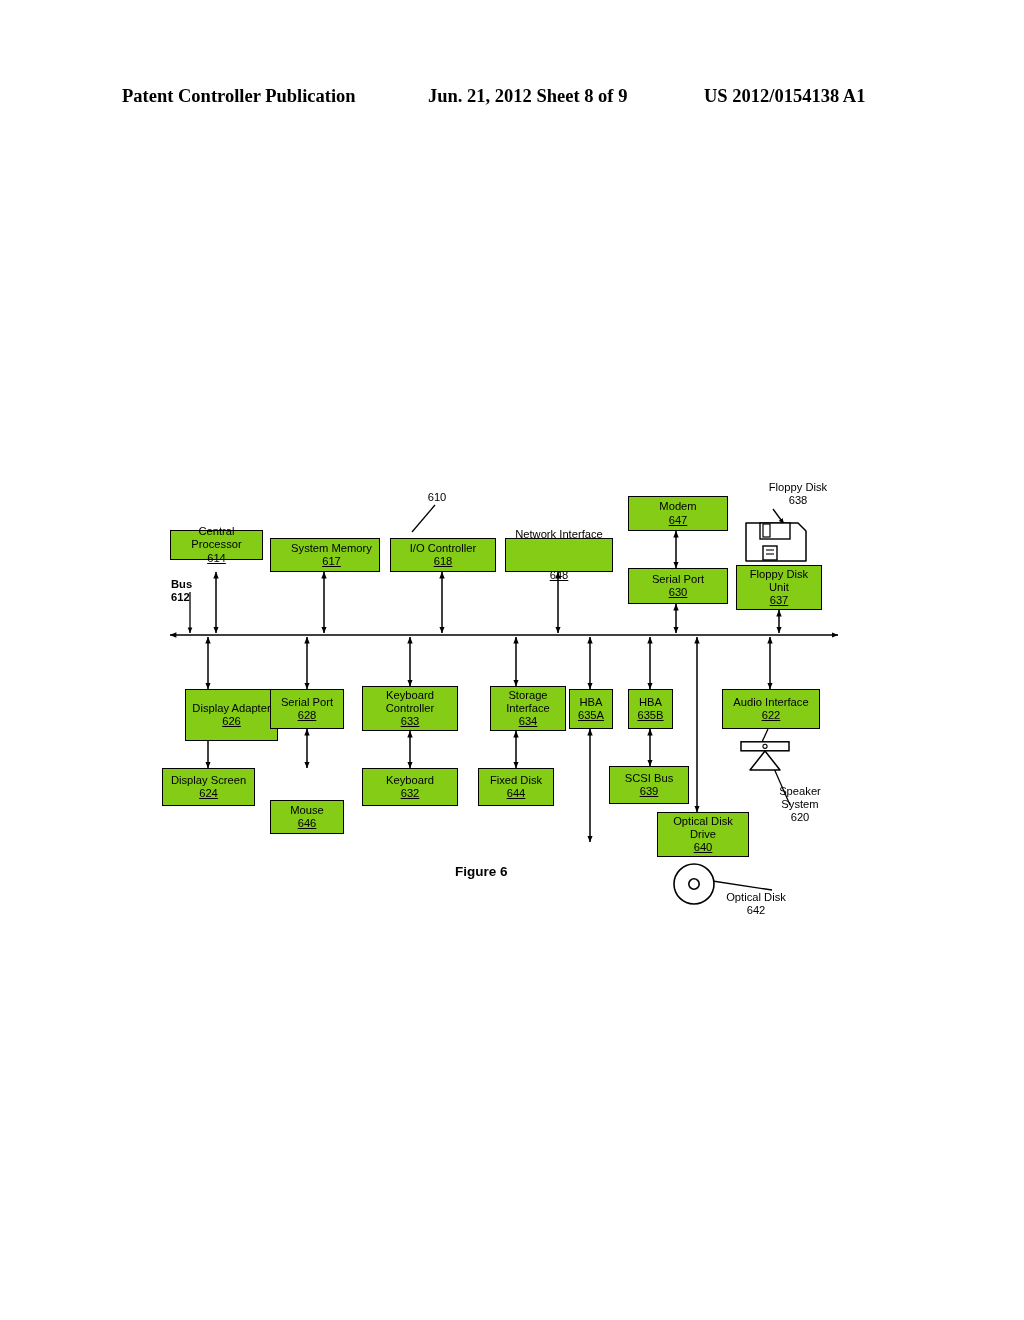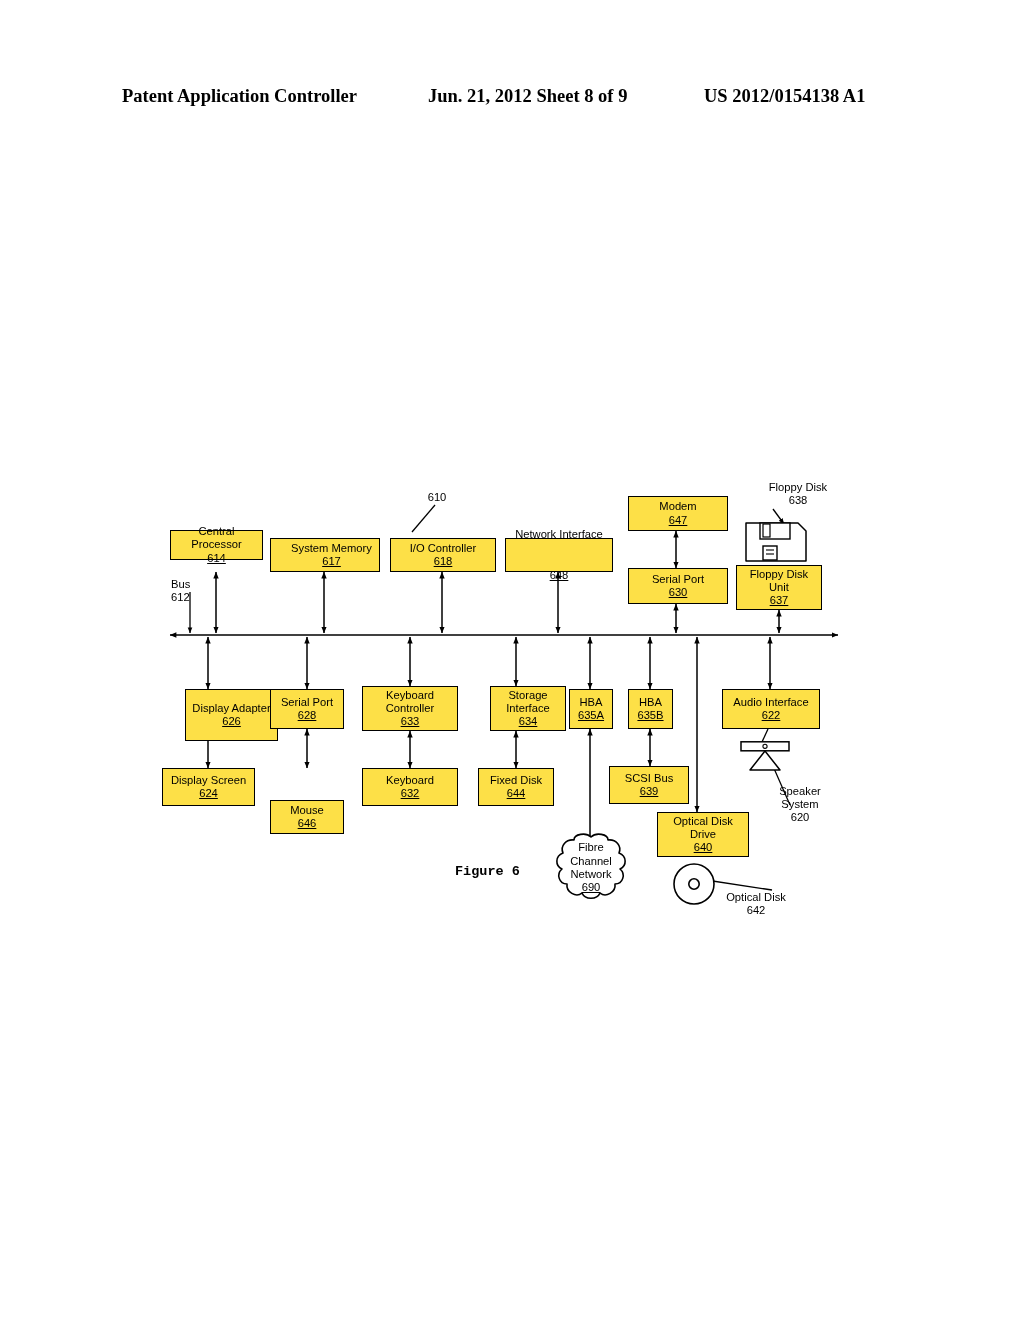--- a/index.html
+++ b/index.html
@@ -45,21 +45,21 @@
     left: 0; top: 0;
     width: 1024px; height: 1320px;
     pointer-events: none;
   }
 
   
   .node {
     position: absolute;
     box-sizing: border-box;
     border: 1.3px solid #000;
-    background: #fde047;
+    background: #84cc16;
     display: flex;
     flex-direction: column;
     align-items: center;
     justify-content: center;
     font-size: 11.2px;
     line-height: 13.2px;
     text-align: center;
     color: #000;
     padding: 1px 2px;
   }
@@ -70,27 +70,27 @@
 
   
   .lbl {
     position: absolute;
     font-size: 11.2px;
     line-height: 13.2px;
     text-align: center;
     white-space: pre-line;
     color: #000;
   }
-  .lbl.left { text-align: left; }
+  .lbl.left { text-align: left; font-weight: bold; }
 
   .fig-label {
     position: absolute;
     font-size: 13.5px;
     font-weight: bold;
-    font-family: Liberation Mono, monospace;
+    font-family: Liberation Sans, sans-serif;
     white-space: nowrap;
   }
 
   
   .cloud {
     position: absolute;
     display: flex;
     flex-direction: column;
     align-items: center;
     justify-content: center;
@@ -108,21 +108,21 @@
   }
   .cloud .ref { text-decoration: underline; text-underline-offset: 1px; }
 
   
   .icon { position: absolute; }
 </style>
 </head>
 <body>
 
 <div id="page-header">
-  <span class="hdr-left">Patent Application Controller</span>
+  <span class="hdr-left">Patent Controller Publication</span>
   <span class="hdr-mid">Jun. 21, 2012  Sheet 8 of 9</span>
   <span class="hdr-right">US 2012/0154138 A1</span>
 </div>
 
 <div id="diagram">
 
   <svg id="wires" viewBox="0 0 1024 1320" width="1024" height="1320" xmlns="http://www.w3.org/2000/svg">
     <defs>
       <marker id="ah" markerWidth="8" markerHeight="8" refX="6.4" refY="3" orient="auto" markerUnits="userSpaceOnUse">
         <path d="M0,0.3 L6.6,3 L0,5.7 z" fill="#000"></path>
@@ -318,38 +318,16 @@
 
   <div class="icon" style="left:672px; top:862px; width:44px; height:44px;">
     <svg width="44" height="44" viewBox="0 0 44 44" xmlns="http://www.w3.org/2000/svg">
       <circle cx="22" cy="22" r="20" fill="#fff" stroke="#000" stroke-width="1.6"></circle>
       <circle cx="22" cy="22" r="5.2" fill="#fff" stroke="#000" stroke-width="1.6"></circle>
     </svg>
   </div>
 
   <div class="lbl" style="left:708px; top:891px; width:96px;"><span>Optical Disk</span><br><span>642</span></div>
 
-  <div class="cloud" style="left:550px; top:832px; width:82px; height:72px;">
-    <svg class="cloud-svg" width="82" height="72" viewBox="0 0 82 72" xmlns="http://www.w3.org/2000/svg">
-      <path d="M24,8
-               C24,2 36,0 41,5
-               C46,0 58,2 58,8
-               C66,7 72,14 69,21
-               C77,24 77,34 70,37
-               C76,42 73,52 65,52
-               C66,60 56,66 50,61
-               C47,68 35,68 32,61
-               C26,66 16,60 17,52
-               C9,52 6,42 12,37
-               C5,34 5,24 13,21
-               C10,14 16,7 24,8 Z" fill="#fff" stroke="#000" stroke-width="1.6" stroke-linejoin="round"></path>
-    </svg>
-    <div class="cloud-text">
-      <span style="white-space:pre-line">Fibre
-Channel
-Network</span><br>
-      <span class="ref">690</span>
-    </div>
-  </div>
 
   <div class="fig-label" style="left:455px; top:864px;">Figure 6</div>
 
 </div>
 
 </body></html>

